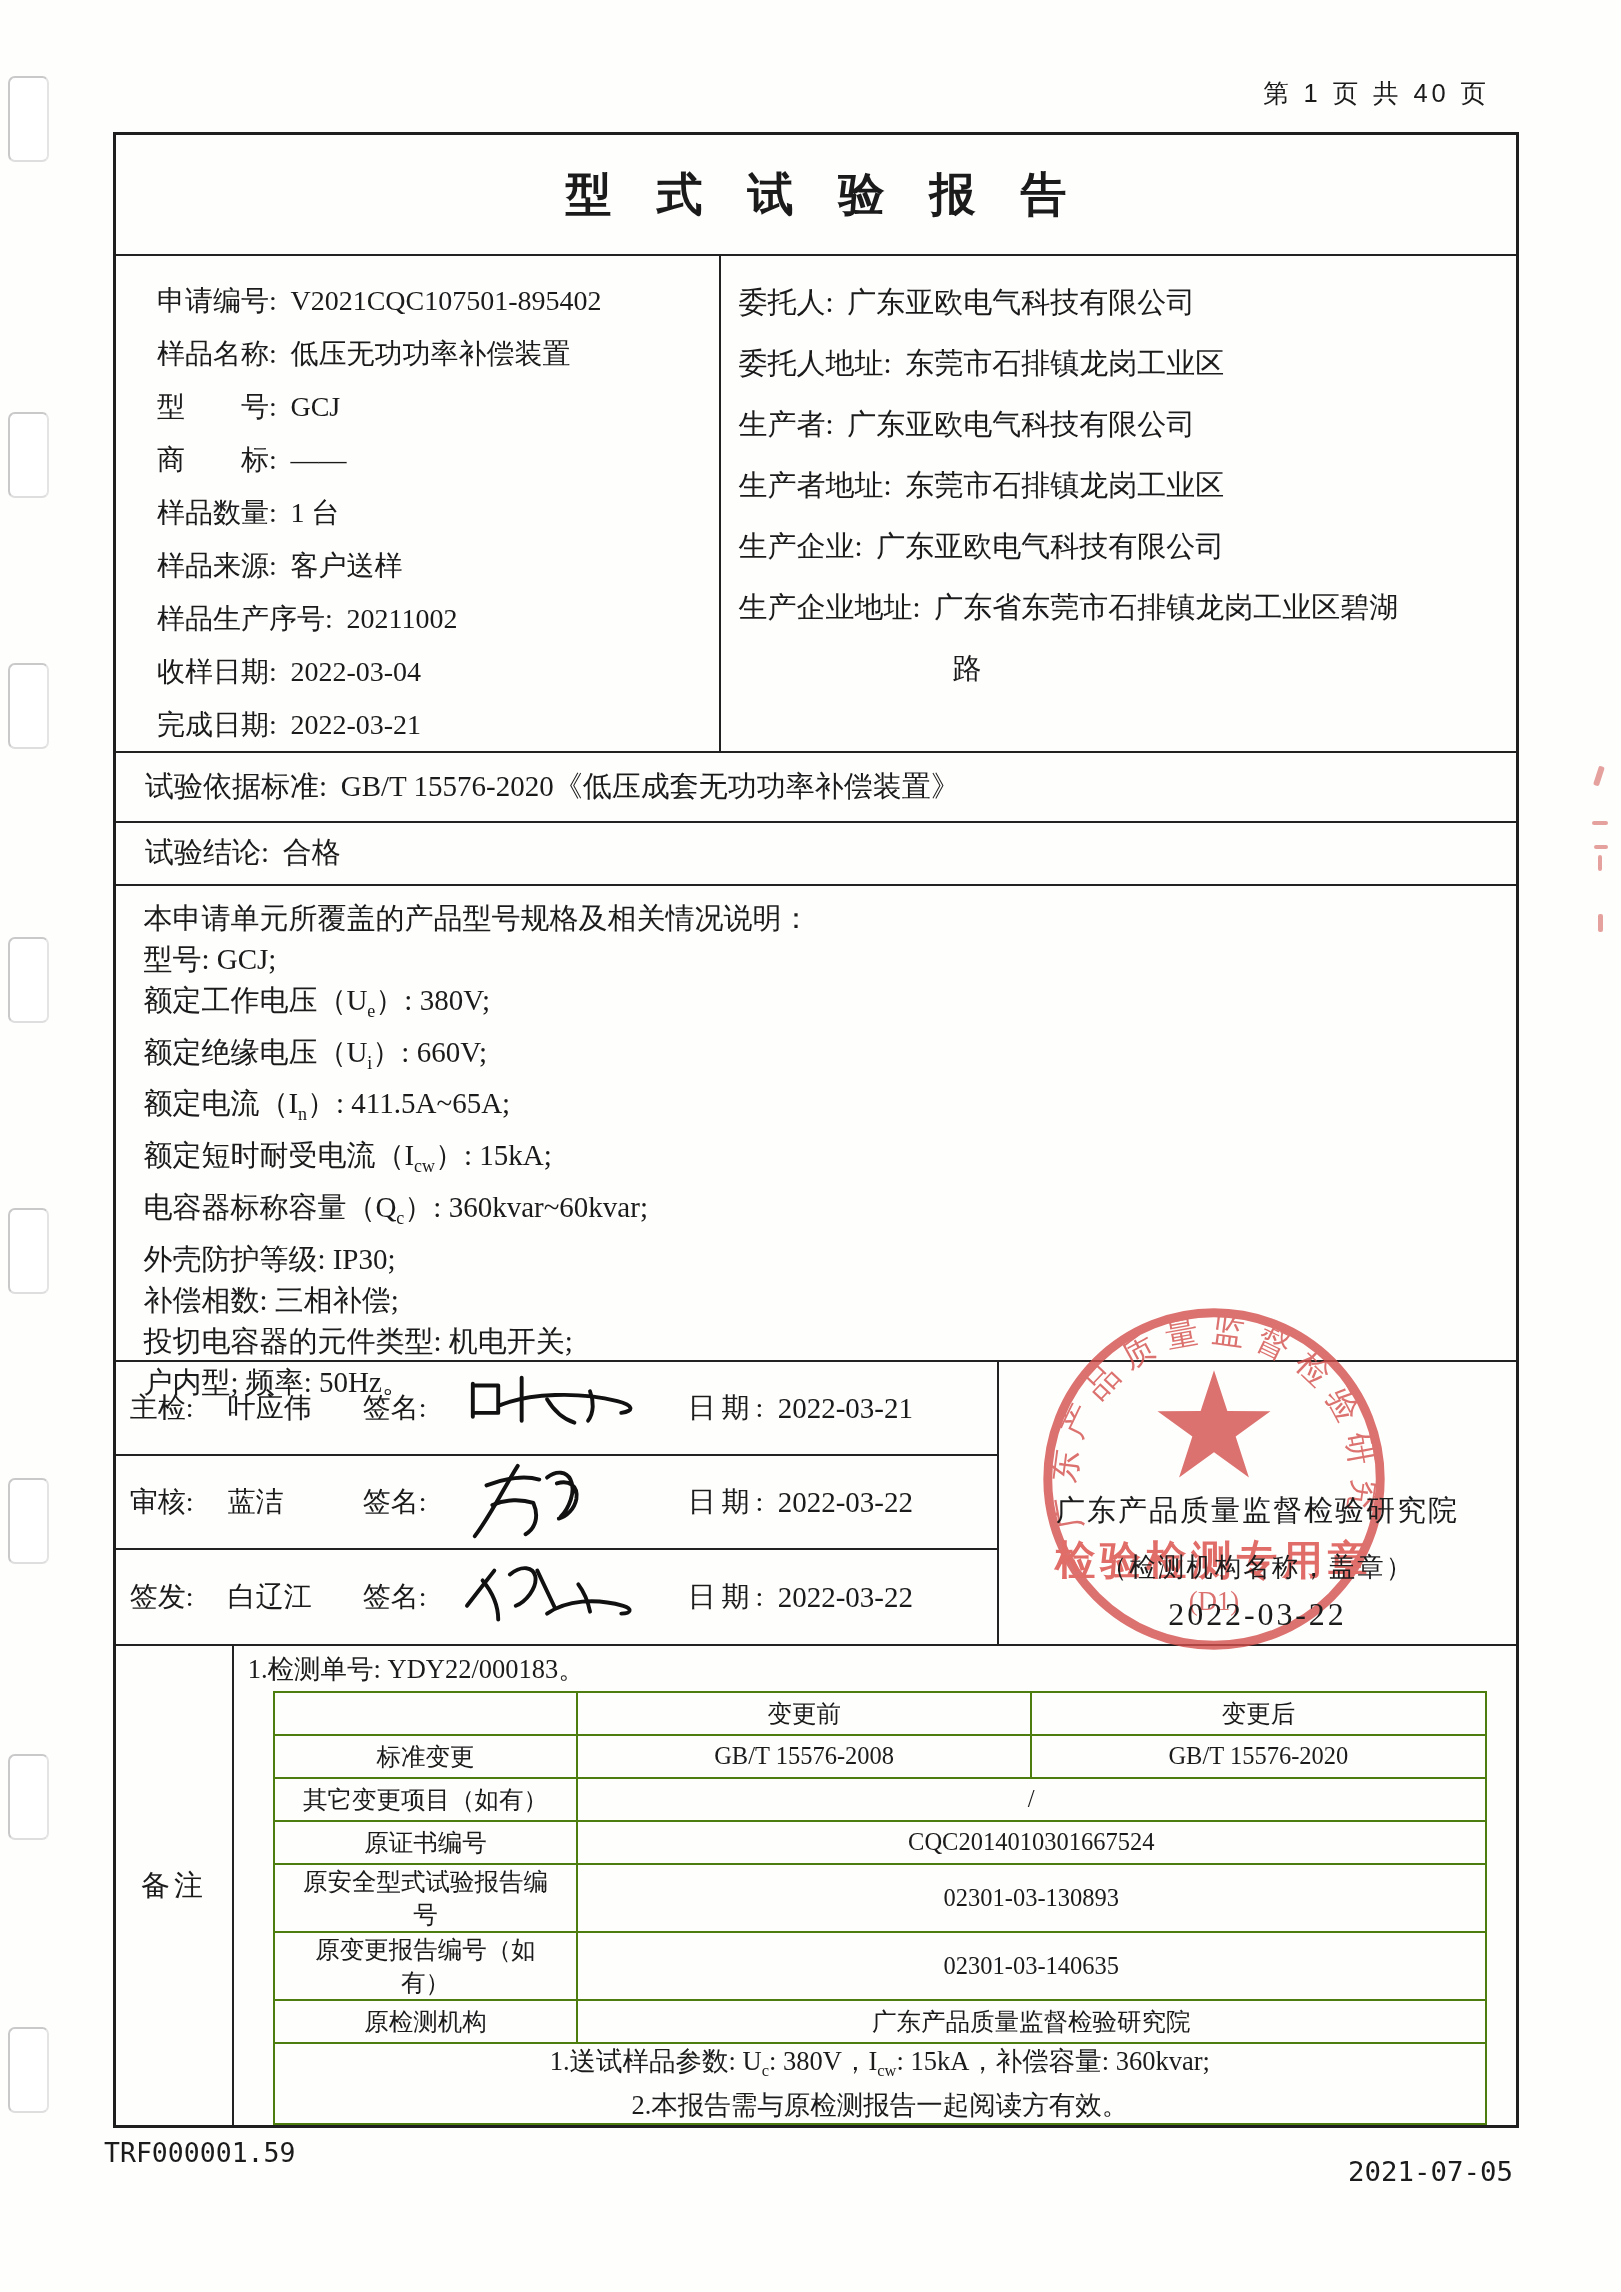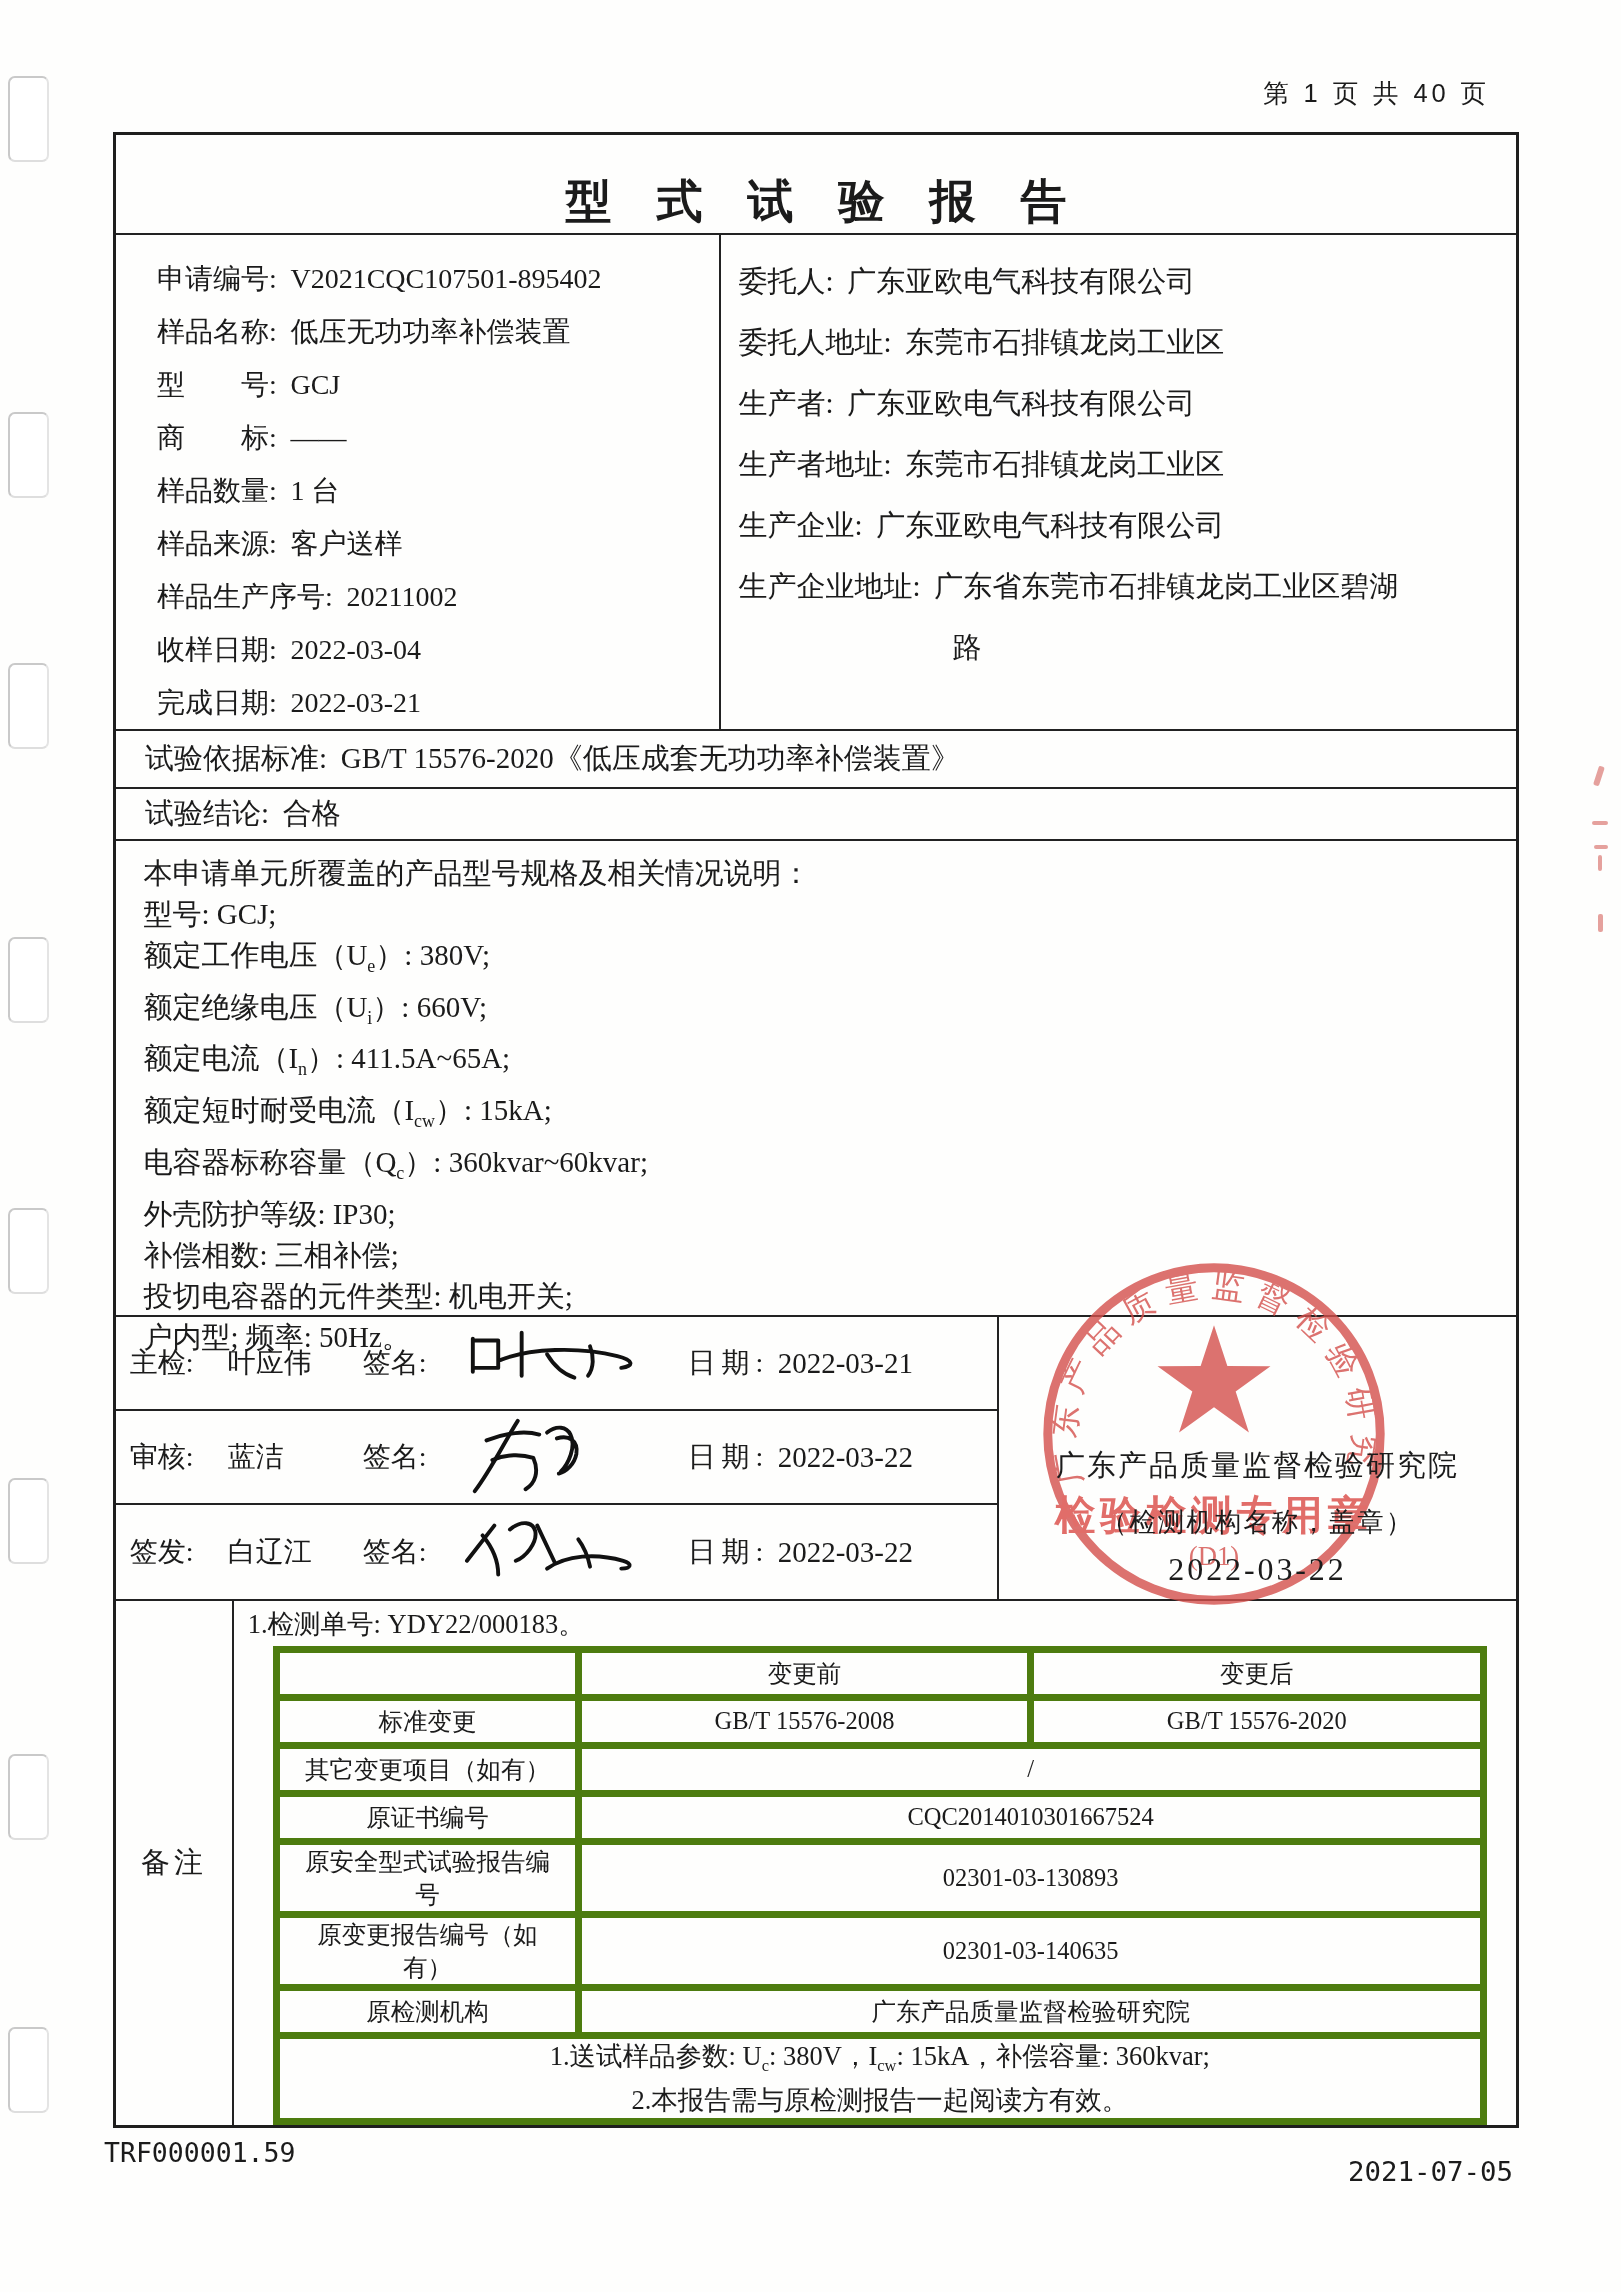--- a/index.html
+++ b/index.html
@@ -14,21 +14,21 @@
 
   
   .pg-header-left{position:absolute;left:155px;top:67px;font-family:"Liberation Sans",sans-serif;font-weight:700;font-size:26.5px;letter-spacing:1px;}
   .pg-header-left .code{font-family:"DejaVu Sans Mono",monospace;font-weight:700;margin-left:7.8px;}
   .pg-header-right{position:absolute;right:131px;top:76px;font-family:"Liberation Sans",sans-serif;font-size:25.5px;letter-spacing:3.9px;}
 
   
   .tbl{position:absolute;left:113px;top:132px;width:1400px;height:1990px;border:3.9px solid #1e1e1e;display:flex;flex-direction:column;background:transparent;}
   .row{box-sizing:border-box;border-bottom:2.9px solid #222;}
 
-  .row-title{height:140px;display:flex;align-items:flex-end;justify-content:center;}
+  .row-title{height:140px;display:flex;align-items:center;justify-content:center;}
   .title-text{font-size:46px;font-weight:700;letter-spacing:45px;margin-right:-45px;}
 
   .row-info{height:500px;display:flex;}
   .info-left{box-sizing:border-box;width:605px;border-right:2.9px solid #222;padding:17.6px 0 0 41px;}
   .info-left .line{font-size:28px;line-height:53px;white-space:nowrap;}
   .info-right{flex:1;padding:15.7px 0 0 17.6px;}
   .info-right .line{font-size:29px;line-height:61px;white-space:nowrap;}
   .info-right .cont{font-size:29px;line-height:61px;padding-left:214px;}
   .lv .v{margin-left:13.7px;}
 
@@ -56,21 +56,21 @@
   .stamp-text{position:absolute;left:0;right:0;top:129px;text-align:center;z-index:2;}
   .stamp-org{font-size:29px;letter-spacing:2px;}
   .stamp-note{font-size:26.5px;margin-top:17.6px;letter-spacing:2px;}
   .stamp-date{font-size:32px;margin-top:11.8px;letter-spacing:2.9px;}
 
   .row-remark{flex:1;display:flex;border-bottom:none;}
   .remark-label{width:118px;box-sizing:border-box;border-right:2.9px solid #222;display:flex;align-items:center;justify-content:center;font-size:29px;letter-spacing:3.9px;}
   .remark-content{flex:1;padding:7.8px 0 0 13.7px;}
   .order-line{font-size:26.5px;line-height:31px;}
   table.chg{border-collapse:collapse;table-layout:fixed;margin:5.9px 27.4px 0 25.5px;width:calc(100% - 55px);}
-  table.chg th,table.chg td{border:7px solid #4d7c0f;height:41px;font-size:24.5px;font-weight:normal;text-align:center;padding:0 19px;overflow:hidden;}
+  table.chg th,table.chg td{border:2px solid #4d7c0f;height:41px;font-size:24.5px;font-weight:normal;text-align:center;padding:0 19px;overflow:hidden;}
   table.chg col.c1{width:25%;} table.chg col.c2{width:37.5%;} table.chg col.c3{width:37.5%;}
   td.notes{text-align:left;padding:5.9px 9.8px;height:auto;}
   td.notes .nline{font-size:26.5px;line-height:35px;}
 
   .pg-footer-left{position:absolute;left:104px;top:2137px;font-family:"DejaVu Sans Mono",monospace;font-size:26.5px;}
   .pg-footer-right{position:absolute;right:108px;top:2156px;font-family:"DejaVu Sans Mono",monospace;font-size:27.4px;}
 
   .sealtxt{font-family:"Liberation Serif",serif;}
 </style>
 </head>

